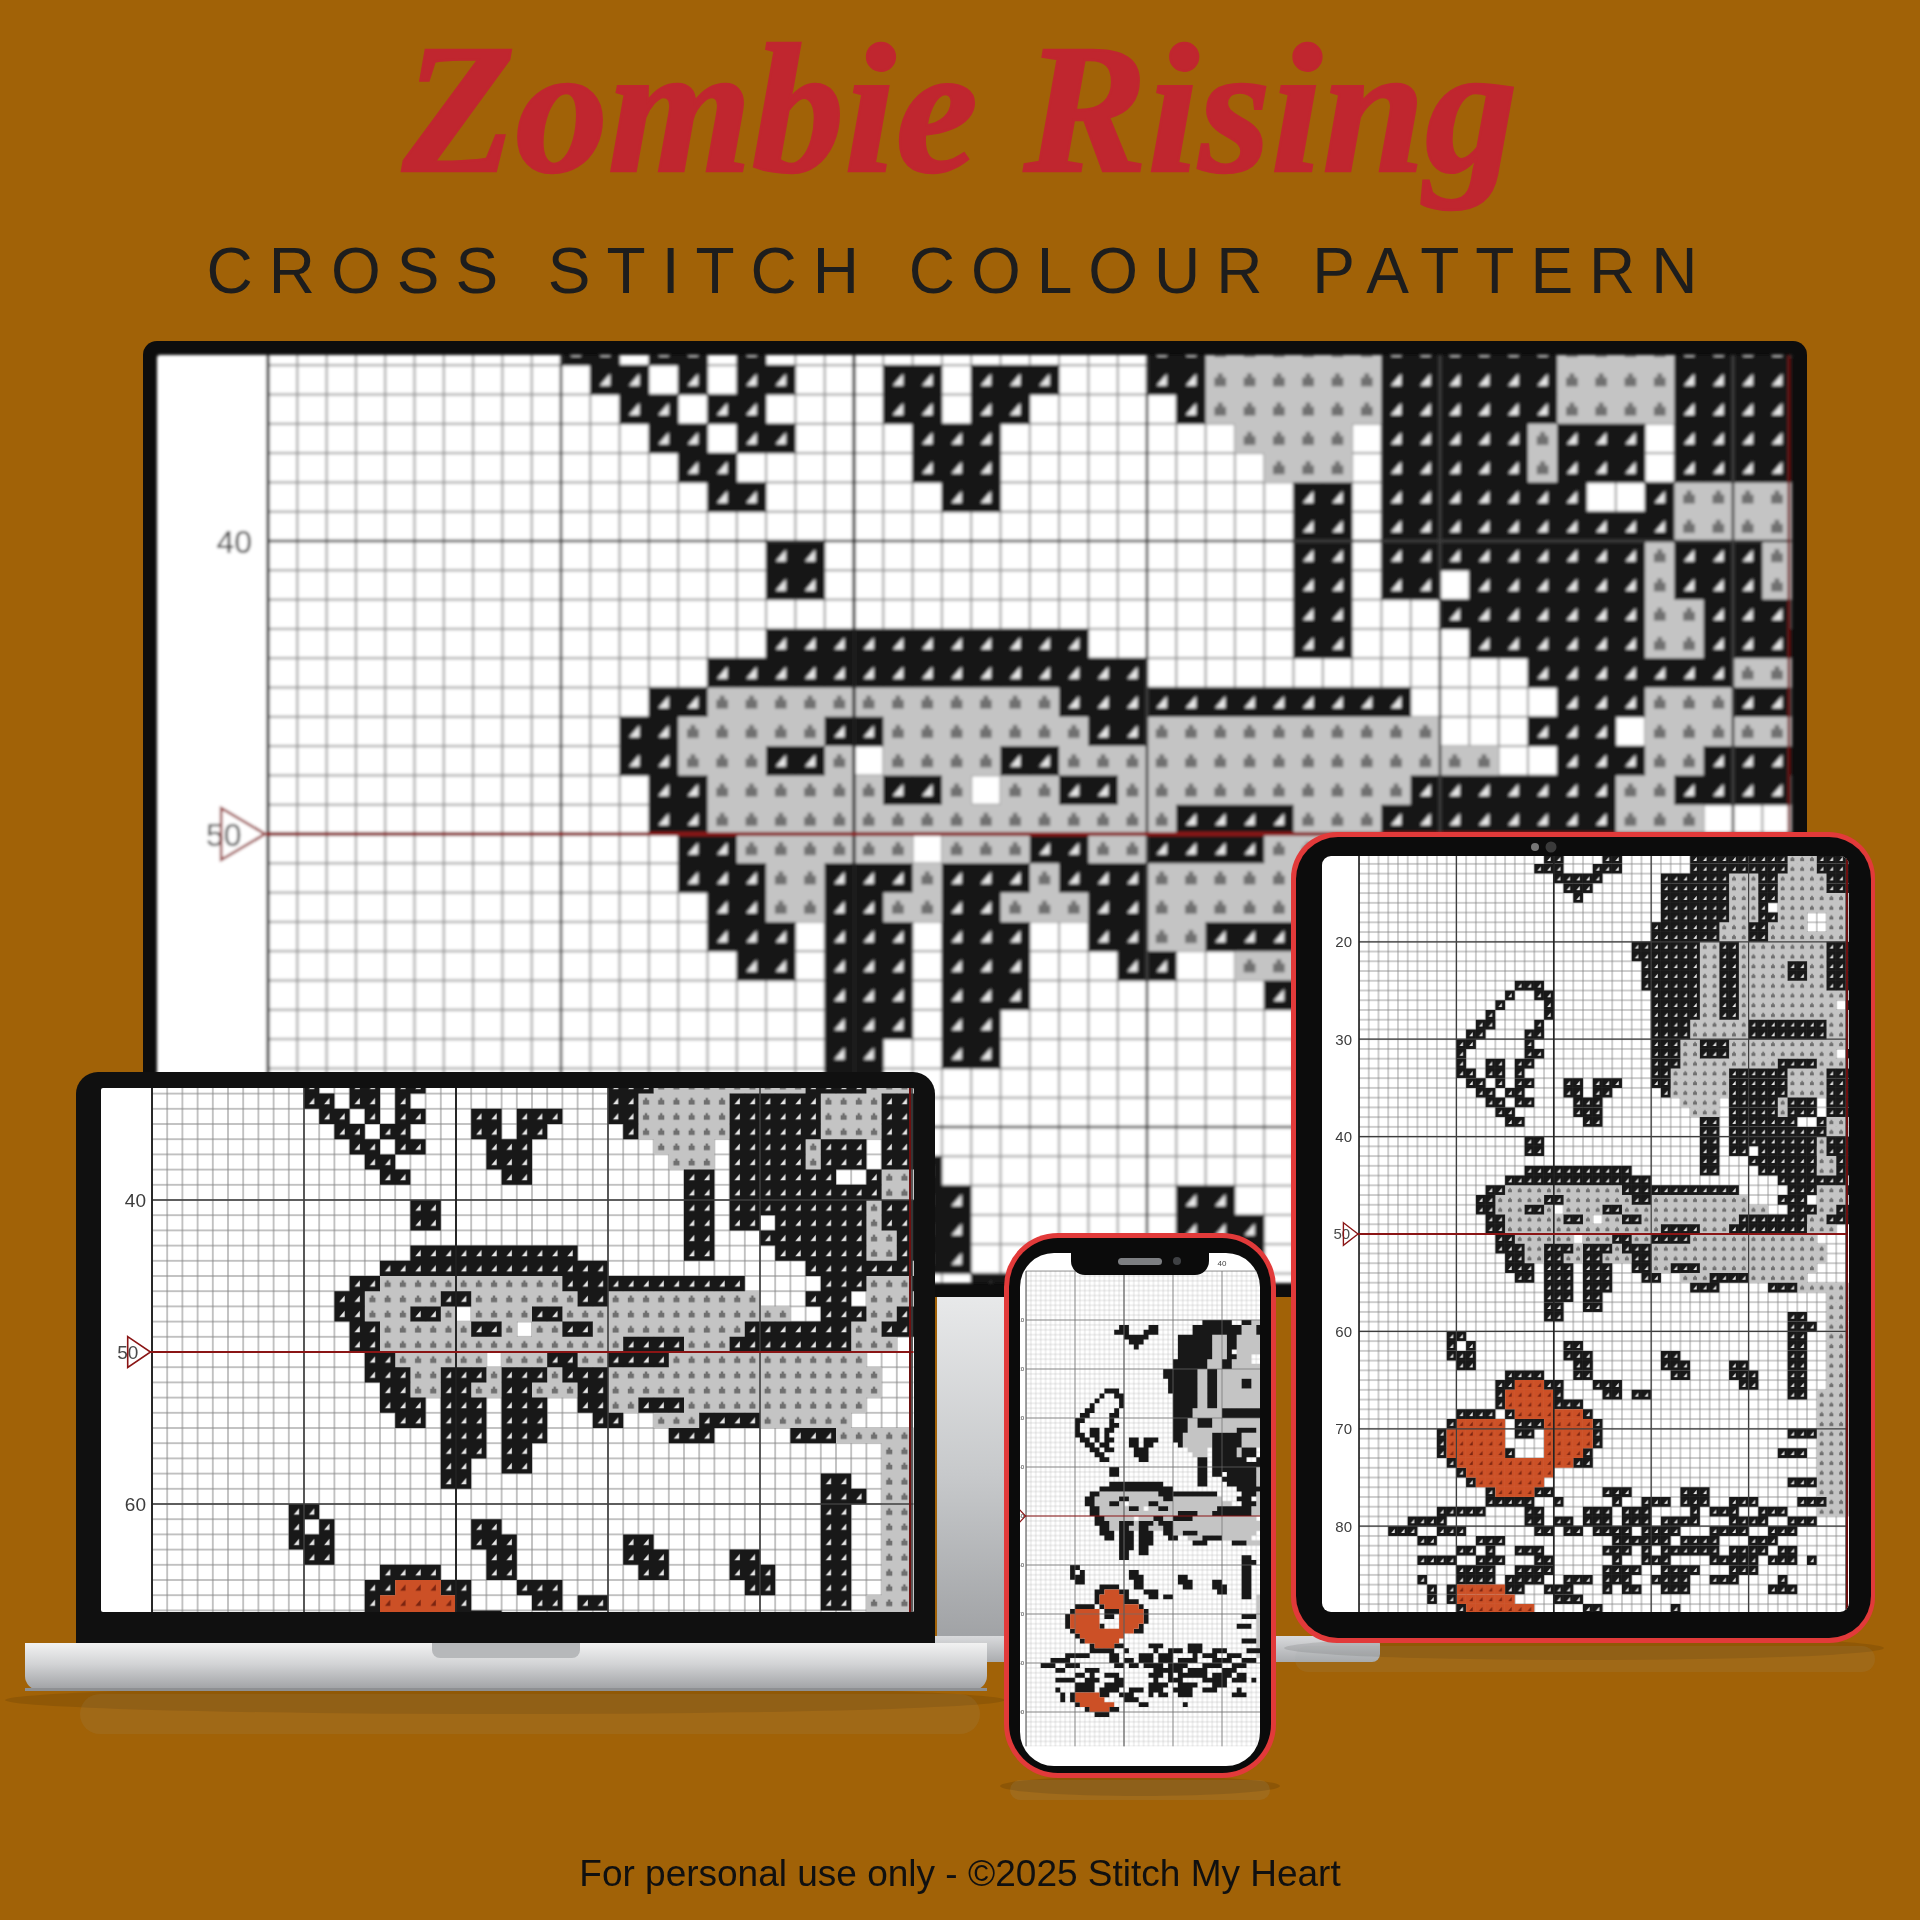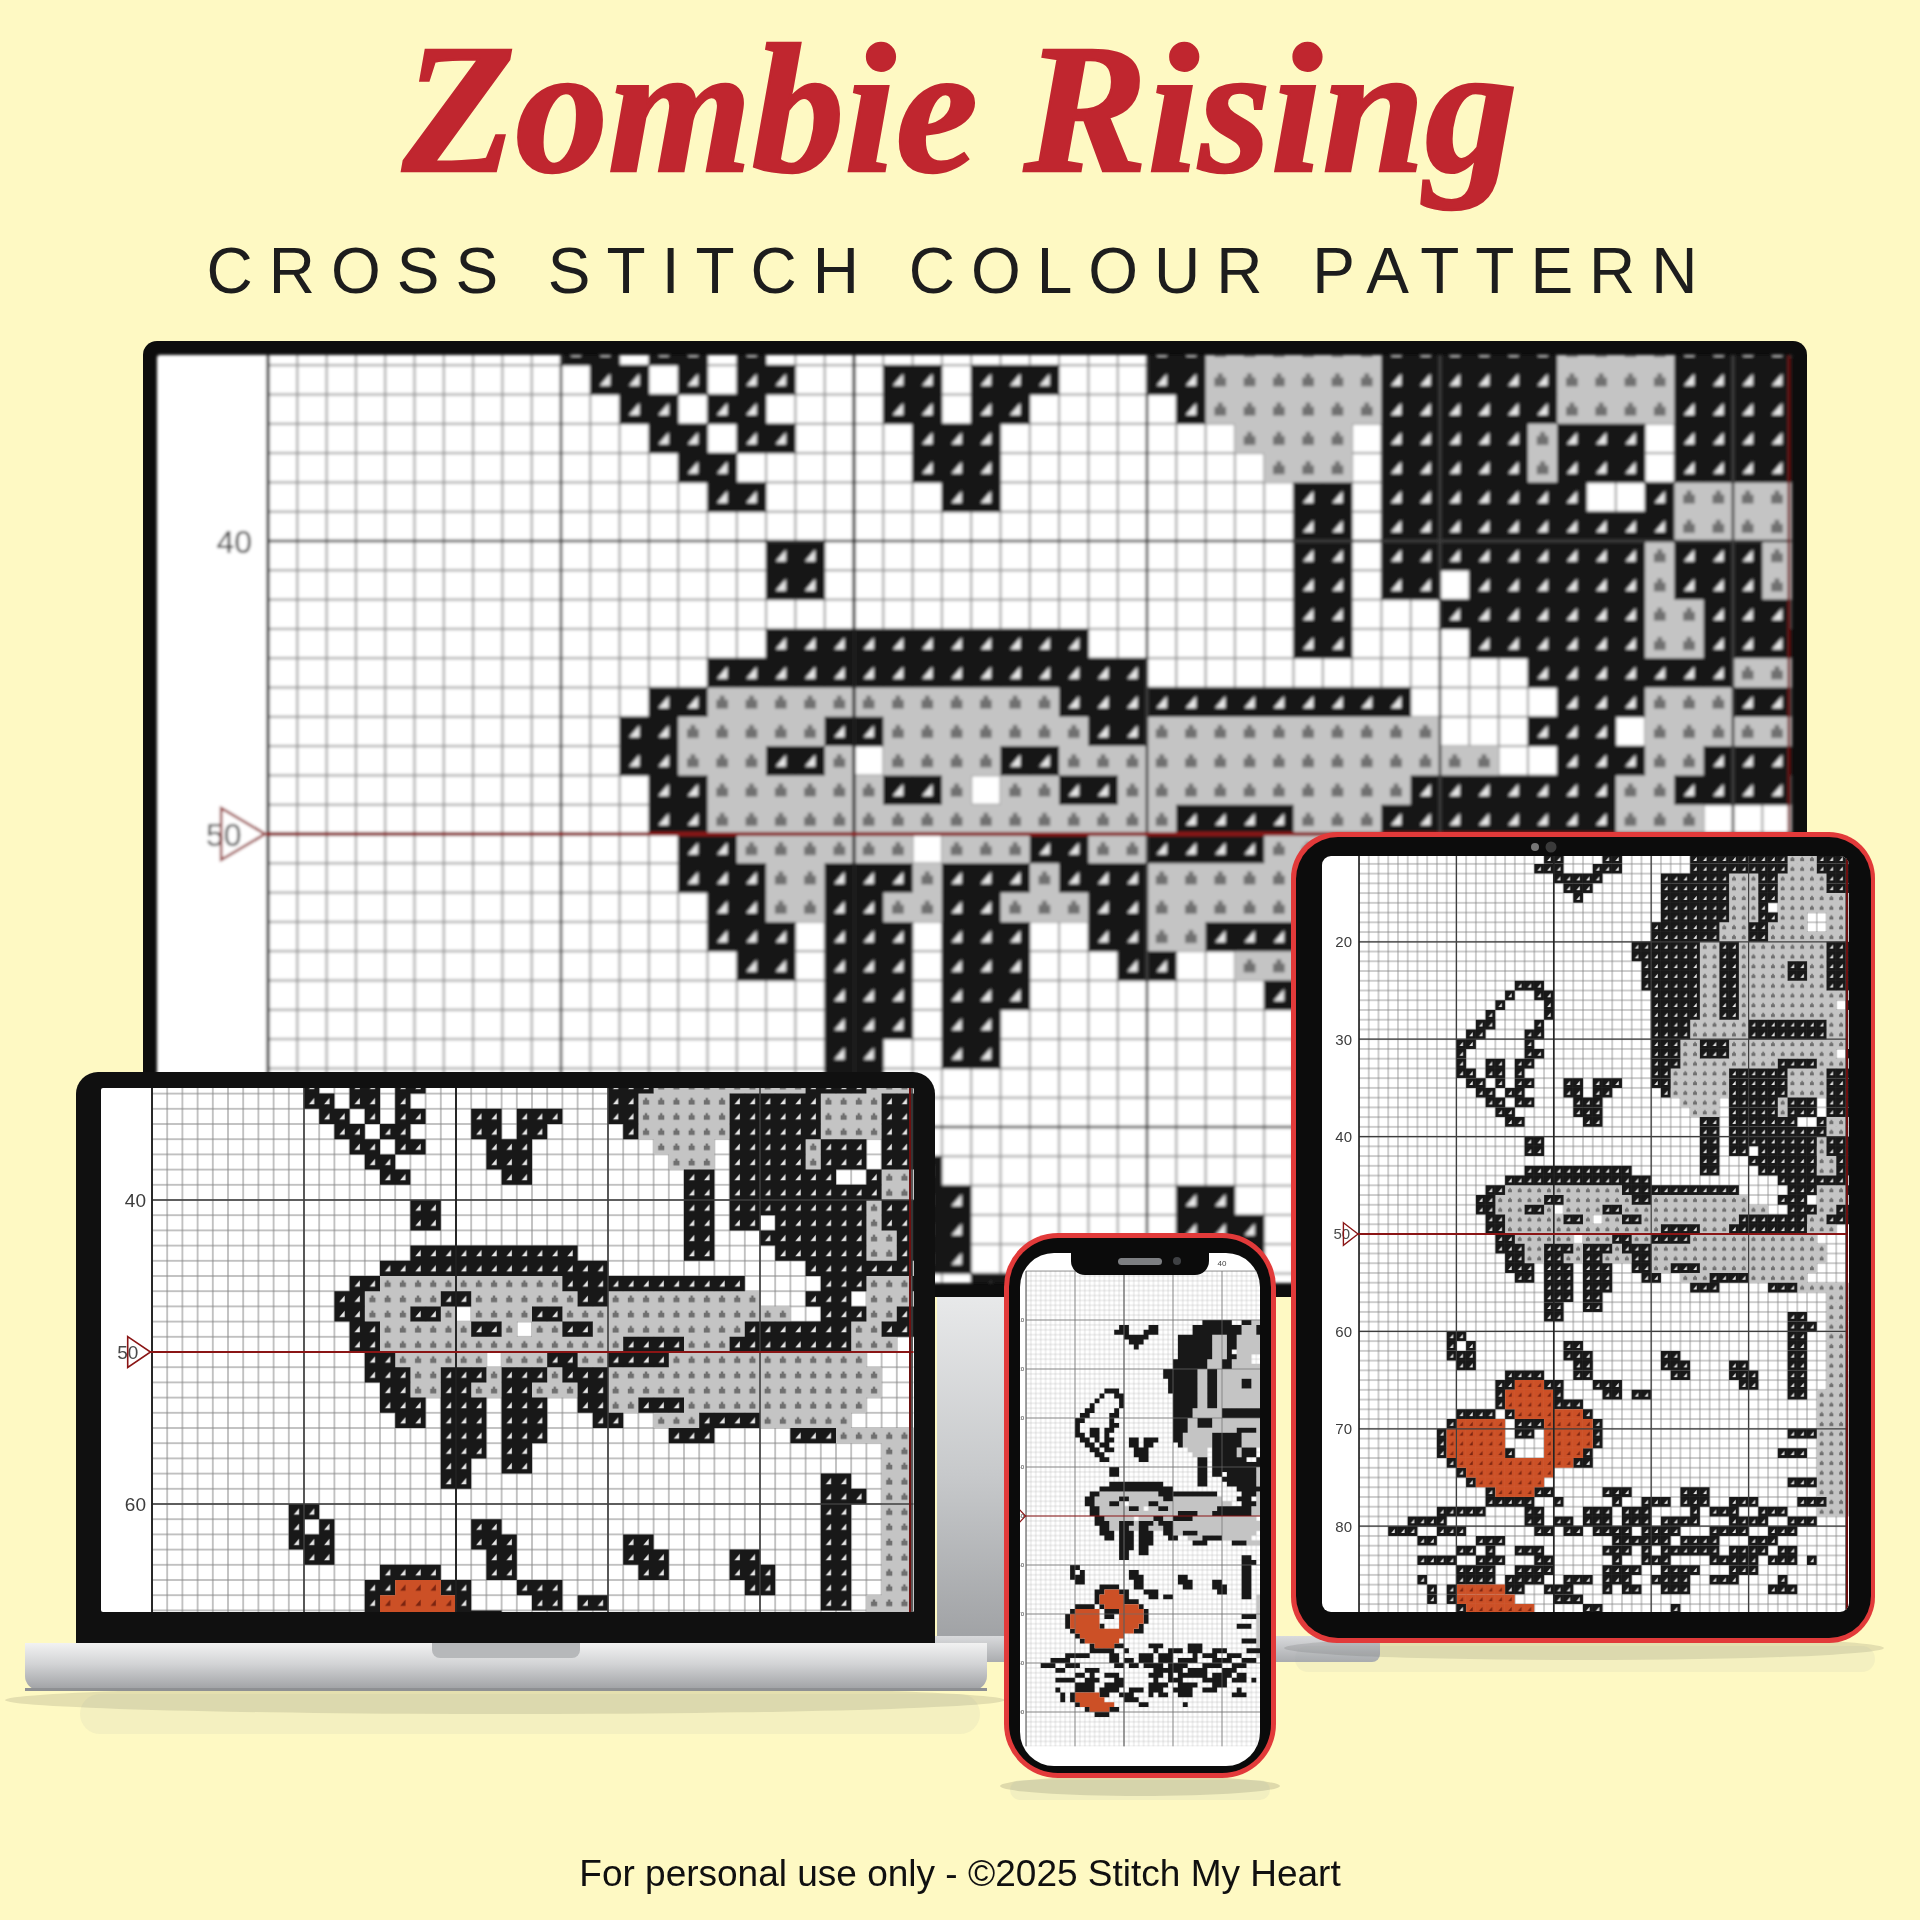--- a/index.html
+++ b/index.html
@@ -1,14 +1,14 @@
 <!DOCTYPE html>
 <html><head><meta charset="utf-8"><style>
 html,body{margin:0;padding:0;background:#ffffff;}
-#page{position:relative;width:1920px;height:1920px;background:#fef9c3;overflow:hidden;font-family:"Liberation Sans",sans-serif;}
+#page{position:relative;width:1920px;height:1920px;background:#a16207;overflow:hidden;font-family:"Liberation Sans",sans-serif;}
 </style></head><body>
 <div id="page">
 <svg width="1920" height="1920" viewBox="0 0 1920 1920" xmlns="http://www.w3.org/2000/svg">
 <defs>
 <clipPath id="clip0">
           <rect x="157" y="355" width="1635" height="928" rx="3"></rect>
         </clipPath>
         <pattern id="bk0" patternUnits="userSpaceOnUse" x="268" y="-631" width="29.3" height="29.3">
           <rect width="29.3" height="29.3" fill="#181818"></rect>
           <path d="M9.4 20.5L19.9 20.5L19.9 8.2Z" fill="#e8e8e8"></path>

